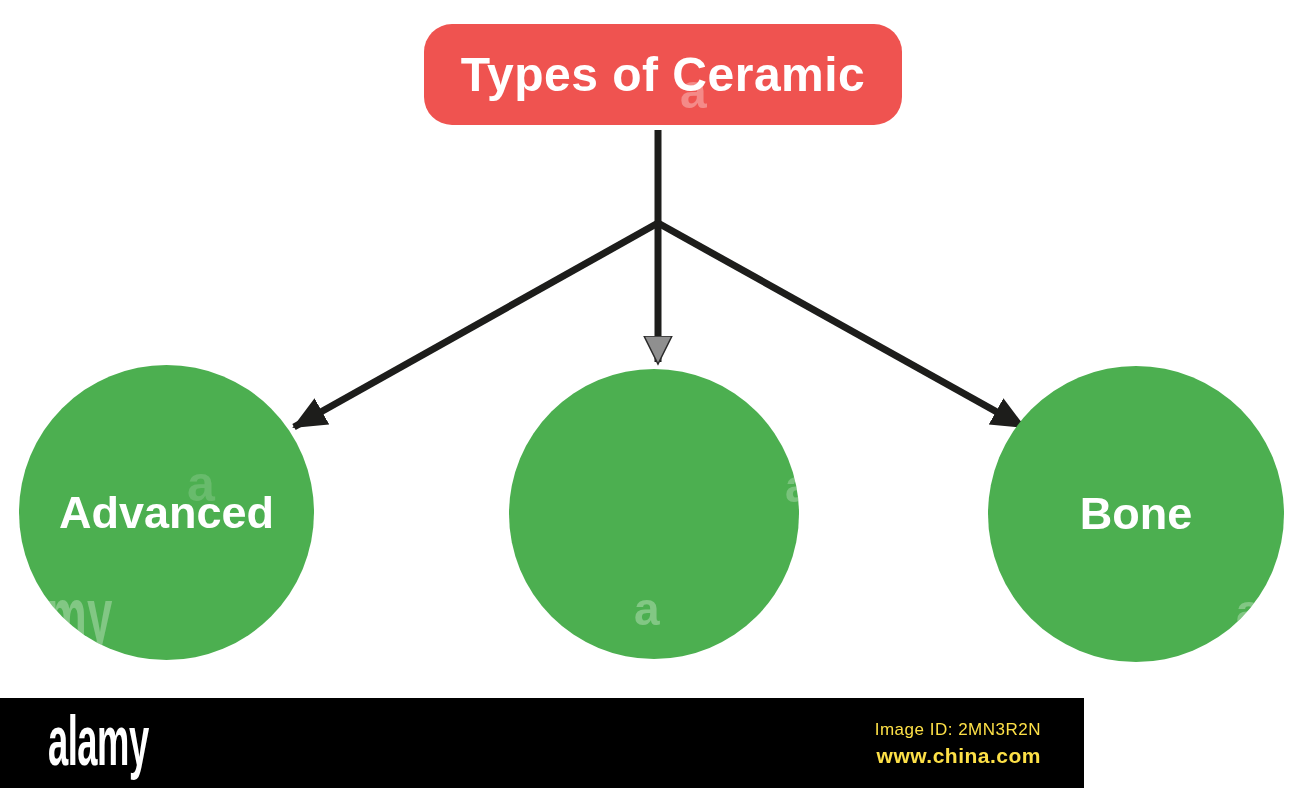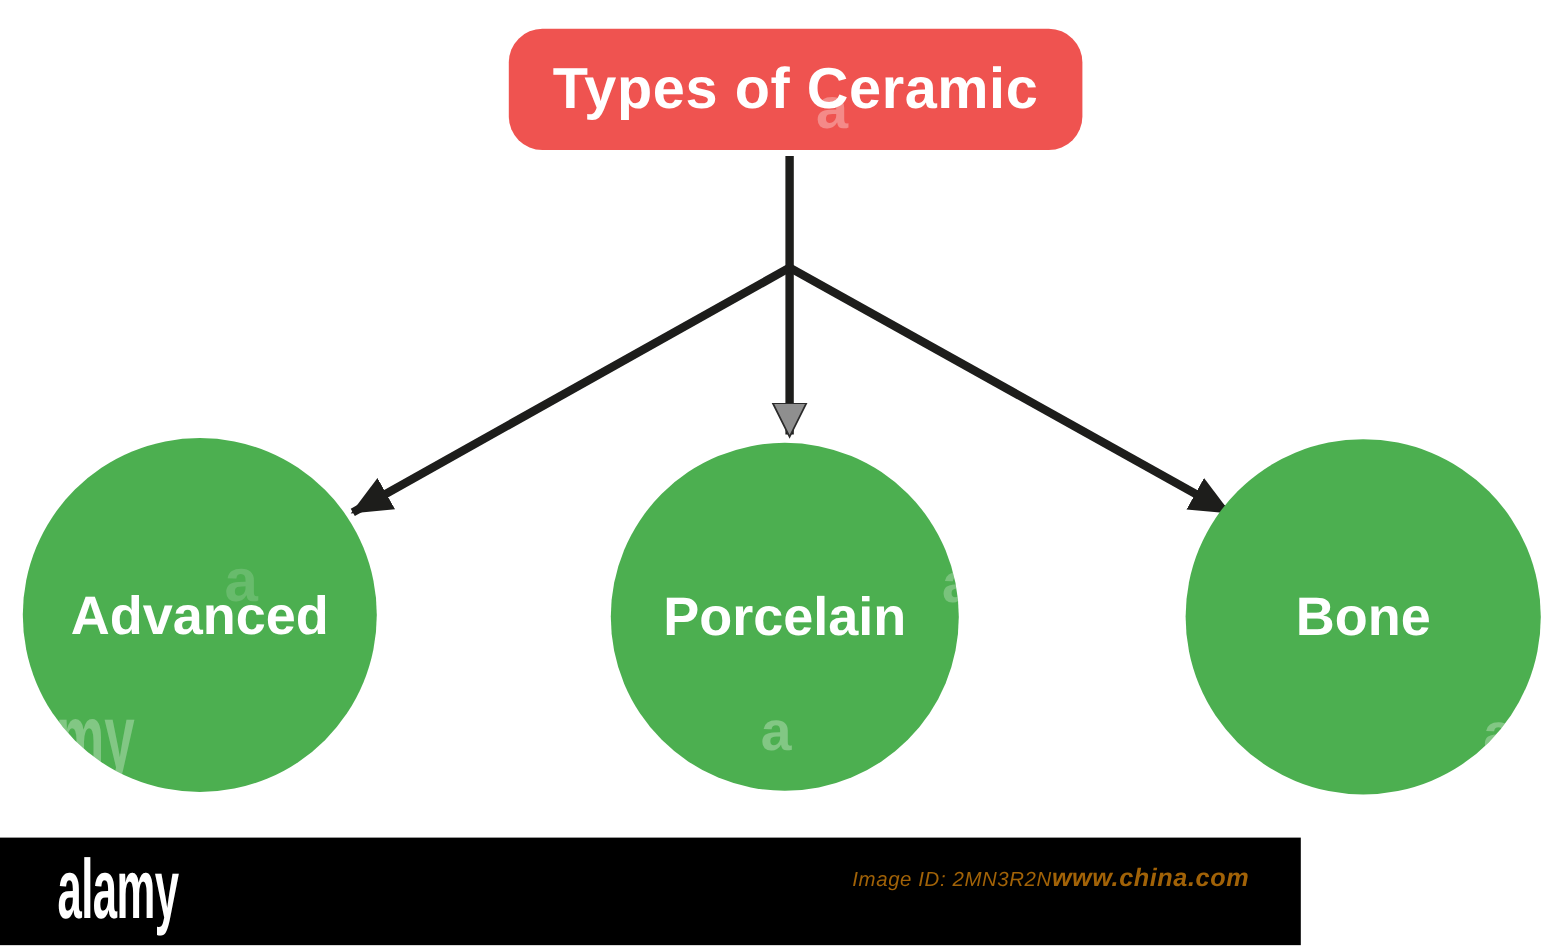--- a/index.html
+++ b/index.html
@@ -104,24 +104,23 @@
     line-height: 1;
     transform: scaleX(0.52);
     transform-origin: left top;
     letter-spacing: -1px;
   }
   .footer .footer-right {
     position: absolute;
     right: 43px;
     top: 20px;
     display: flex;
-    flex-direction: row;
+    flex-direction: column;
     align-items: flex-end;
-    color: #a16207;
-    font-style: italic;
+    color: #fde047;
   }
   .footer .image-id {
     font-size: 17px;
     font-weight: normal;
     line-height: 24px;
     letter-spacing: 0.5px;
   }
   .footer .website {
     font-size: 21px;
     font-weight: bold;
@@ -156,21 +155,20 @@
     <line x1="658" y1="223" x2="1024" y2="427" stroke="#1d1d1b" stroke-width="7" marker-end="url(#arrow-black)"></line>
   </svg>
 
   <div class="circle circle-1">
     <span class="line">Advanced</span>
     <span class="wm wm-c1-a">a</span>
     <span class="wm wm-c1-amy">amy</span>
   </div>
 
   <div class="circle circle-2">
-    <span class="line">Porcelain</span>
     <span class="wm wm-c2-a">a</span>
     <span class="wm wm-c2-edge">a</span>
   </div>
 
   <div class="circle circle-3">
     <span class="line">Bone</span>
     <span class="wm wm-c3-a">a</span>
   </div>
 
   <div class="footer">

